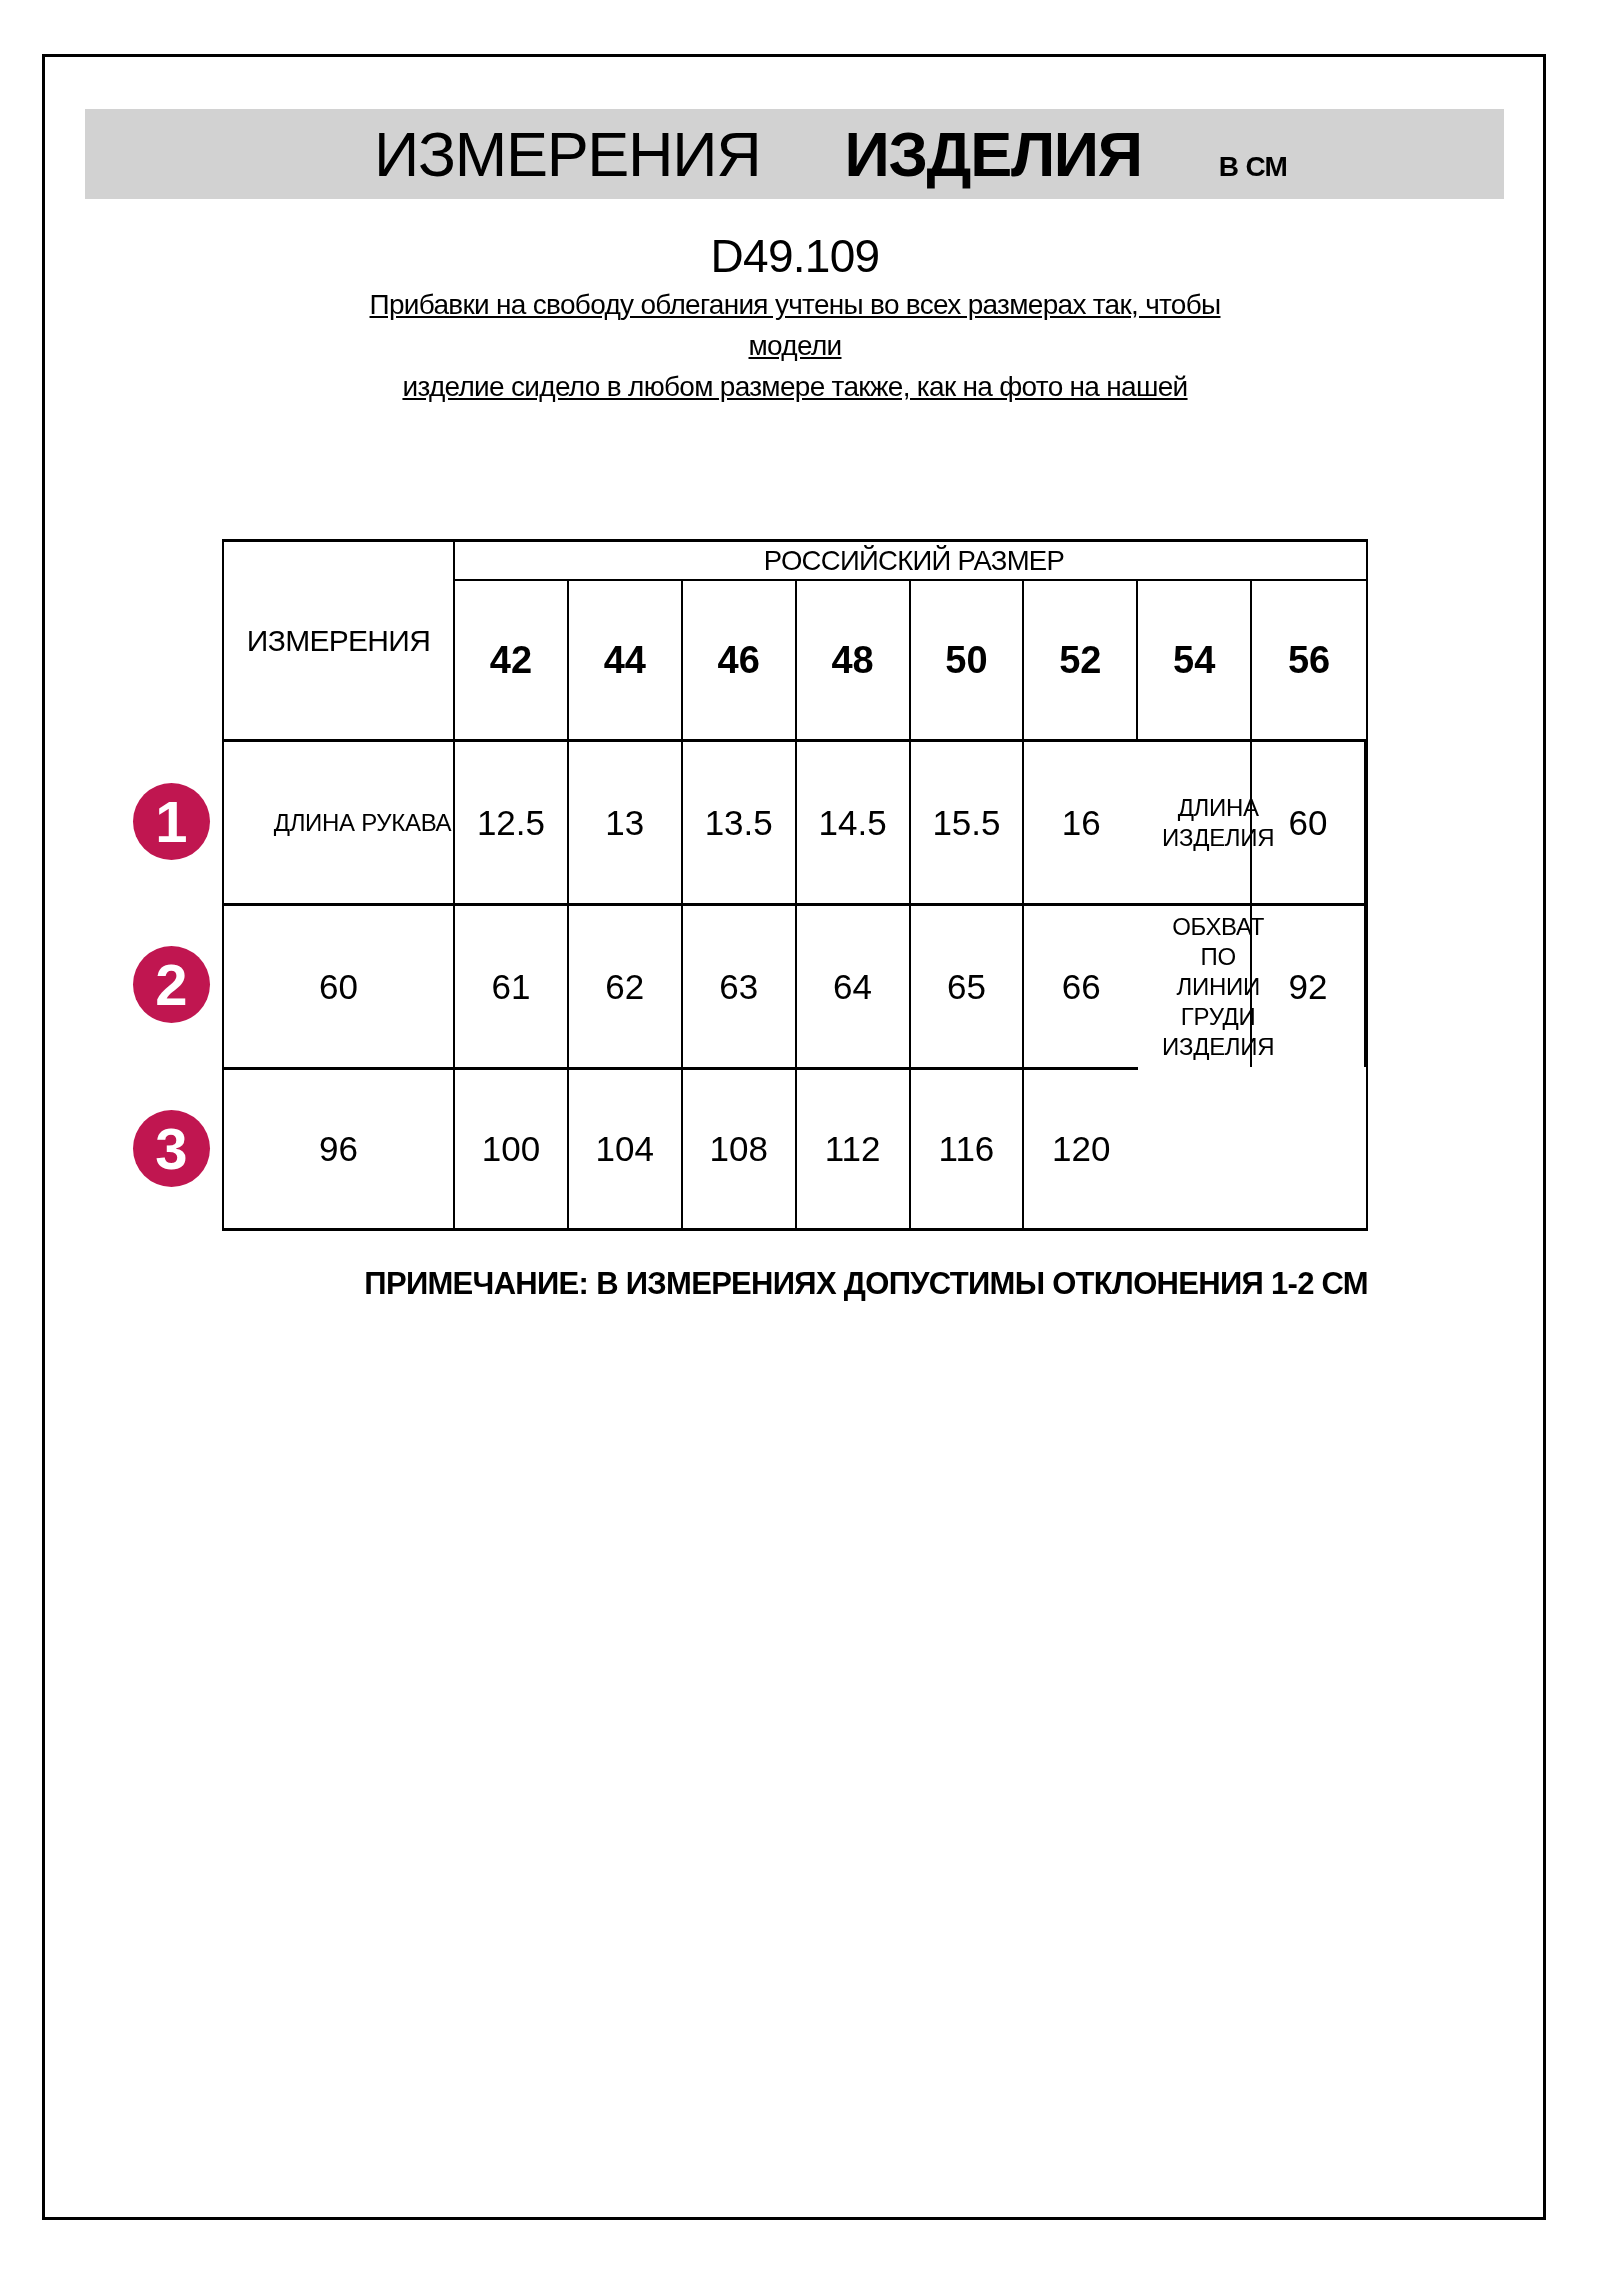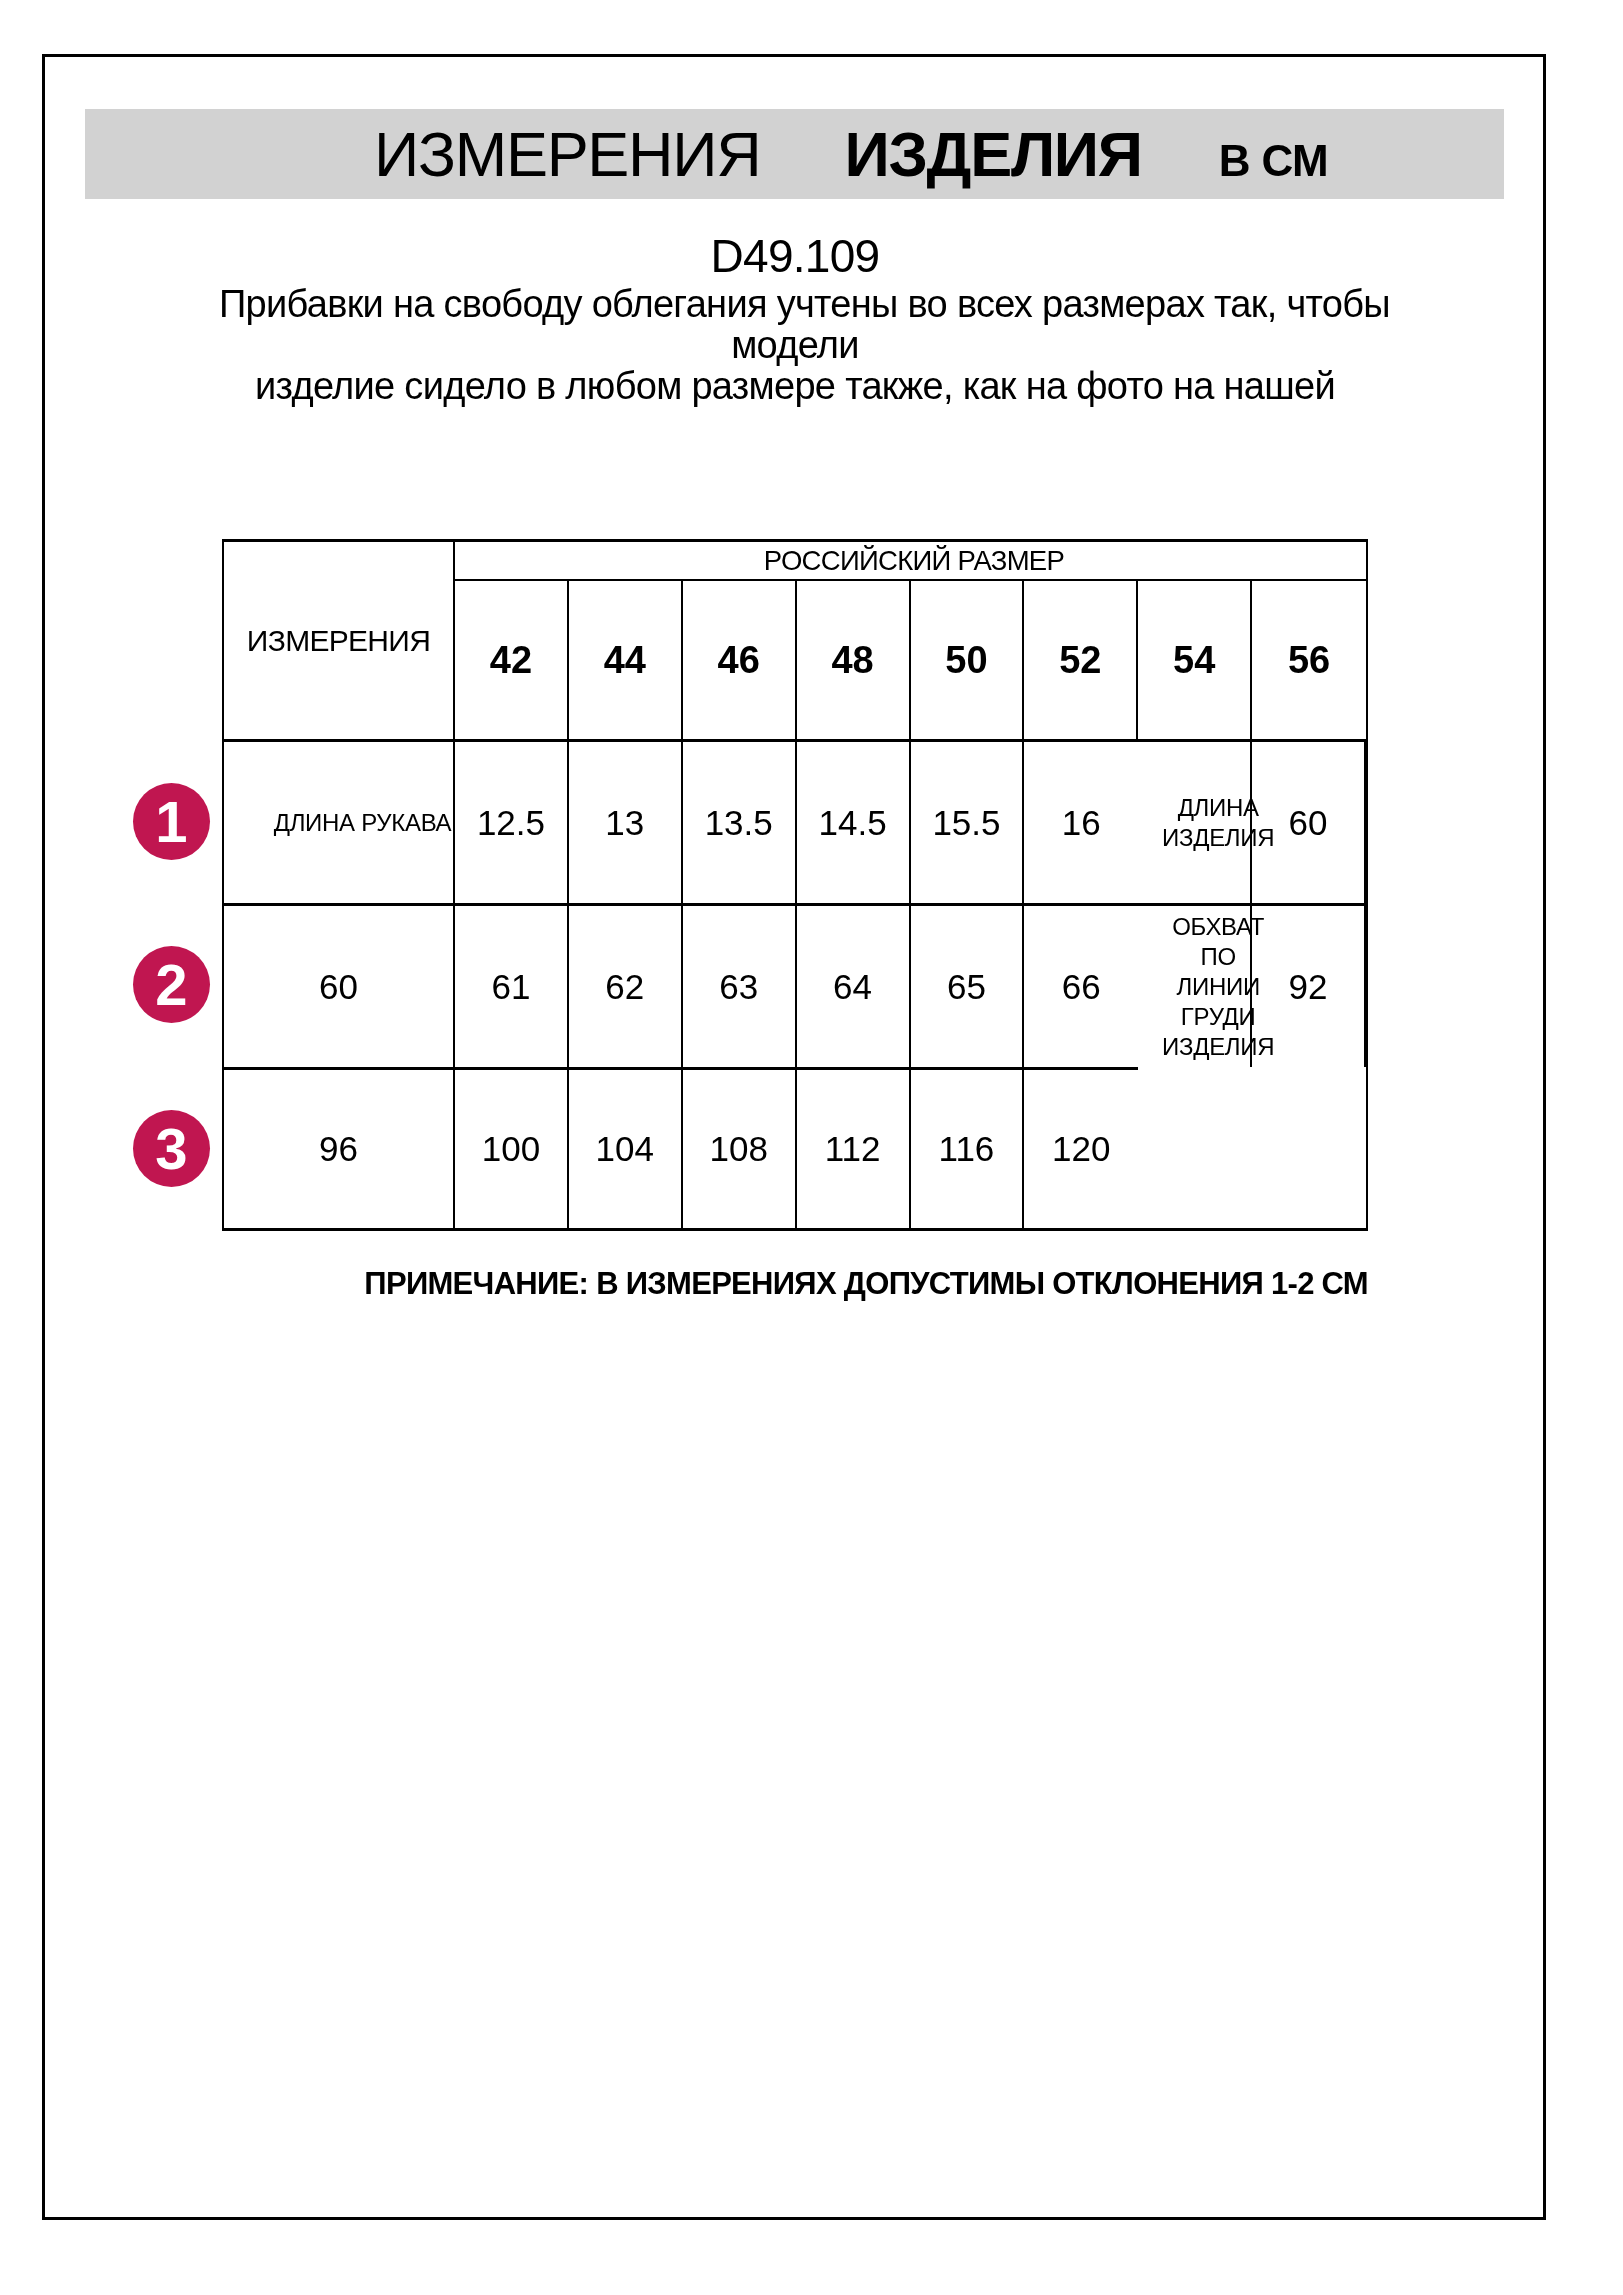--- a/index.html
+++ b/index.html
@@ -48,43 +48,44 @@
     line-height: 72px;
   }
   .title-bold {
     font-size: 63px;
     font-weight: 700;
     letter-spacing: -1.3px;
     line-height: 72px;
     margin-left: 84px;
   }
   .title-unit {
-    font-size: 44px;
+    font-size: 28px;
     font-weight: 700;
     letter-spacing: -0.7px;
     margin-left: 77px;
   }
 
   
   .intro {
     left: 219px; top: 229px;
     width: 1152px;
     text-align: center;
   }
   .product-code {
     font-size: 46px;
     font-weight: 400;
     line-height: 55px;
     letter-spacing: -0.7px;
   }
   .desc-line {
-    font-size: 38px;
+    font-size: 28px;
     line-height: 41px;
     letter-spacing: -0.7px;
     white-space: nowrap;
+    text-decoration: underline;
   }
 
   
   .size-table {
     left: 222px; top: 539px;
     width: 1146px; height: 692px;
     display: grid;
     grid-template-columns: 231px repeat(8, 1fr);
     grid-template-rows: 39px 158px 164px 164px auto;
     border: solid #000;

